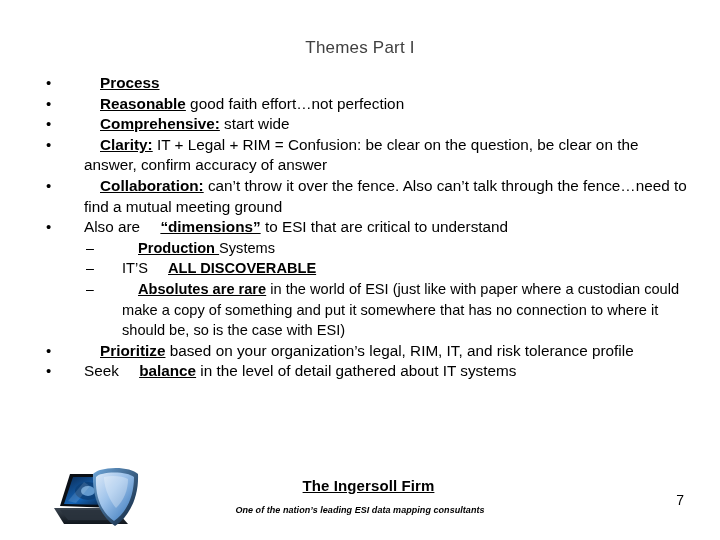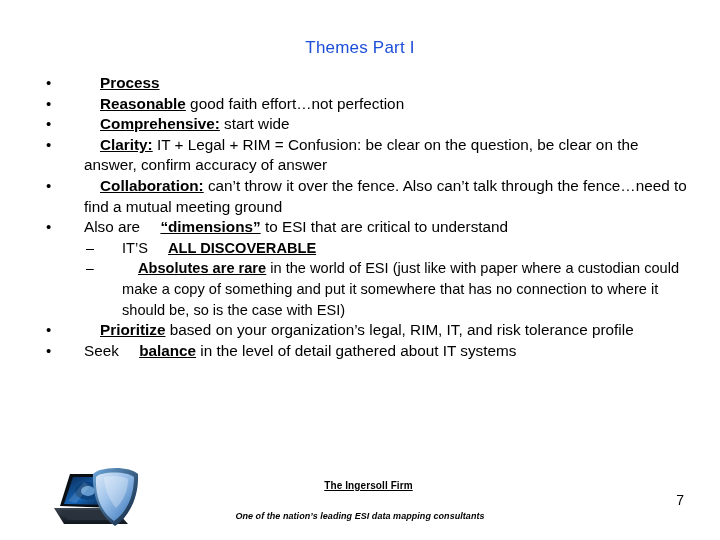--- a/index.html
+++ b/index.html
@@ -18,21 +18,21 @@
 
   
   #slide-title {
     position: absolute;
     top: 38px;
     left: 0;
     width: 720px;
     text-align: center;
     font-size: 17px;
     line-height: 20px;
-    color: #1d4ed8;
+    color: #404040;
     letter-spacing: 0.2px;
   }
 
   
   #body-list {
     position: absolute;
     top: 73px;
     left: 40px;
     width: 648px;
   }
@@ -86,34 +86,34 @@
 
   
   #footer-block {
     position: absolute;
     left: 0;
     top: 479px;
     width: 720px;
     text-align: center;
   }
   #firm-name {
-    font-size: 10px;
+    font-size: 15px;
     font-weight: bold;
     text-decoration: underline;
     line-height: 14px;
     letter-spacing: 0.1px;
     margin-left: 17px;
   }
   #firm-tagline {
     font-size: 9px;
     font-style: italic;
     font-weight: bold;
     line-height: 13px;
     letter-spacing: 0.05px;
-    margin-top: 17px;
+    margin-top: 11px;
   }
 
   
   #page-number {
     position: absolute;
     right: 36px;
     top: 491px;
     font-size: 14px;
     line-height: 18px;
     color: #000000;
@@ -147,20 +147,21 @@
     </div>
     <div class="bullet-row">
       <span class="bullet-mark">•</span>
       <span class="bullet-text"><span class="plain">Also are </span><b>“dimensions”</b><span class="plain"> to ESI that are critical to understand</span></span>
     </div>
     <div class="bullet-row level2">
       <span class="bullet-mark">–</span>
     </div>
     <div class="bullet-row level2">
       <span class="bullet-mark">–</span>
+      <span class="bullet-text"><b>Production </b><span class="plain">Systems</span></span>
     </div>
     <div class="bullet-row level2">
       <span class="bullet-mark">–</span>
     </div>
     <div class="bullet-row level2">
       <span class="bullet-mark">–</span>
       <span class="bullet-text"><span class="plain">IT’S </span><b>ALL DISCOVERABLE</b></span>
     </div>
     <div class="bullet-row level2">
       <span class="bullet-mark">–</span>

